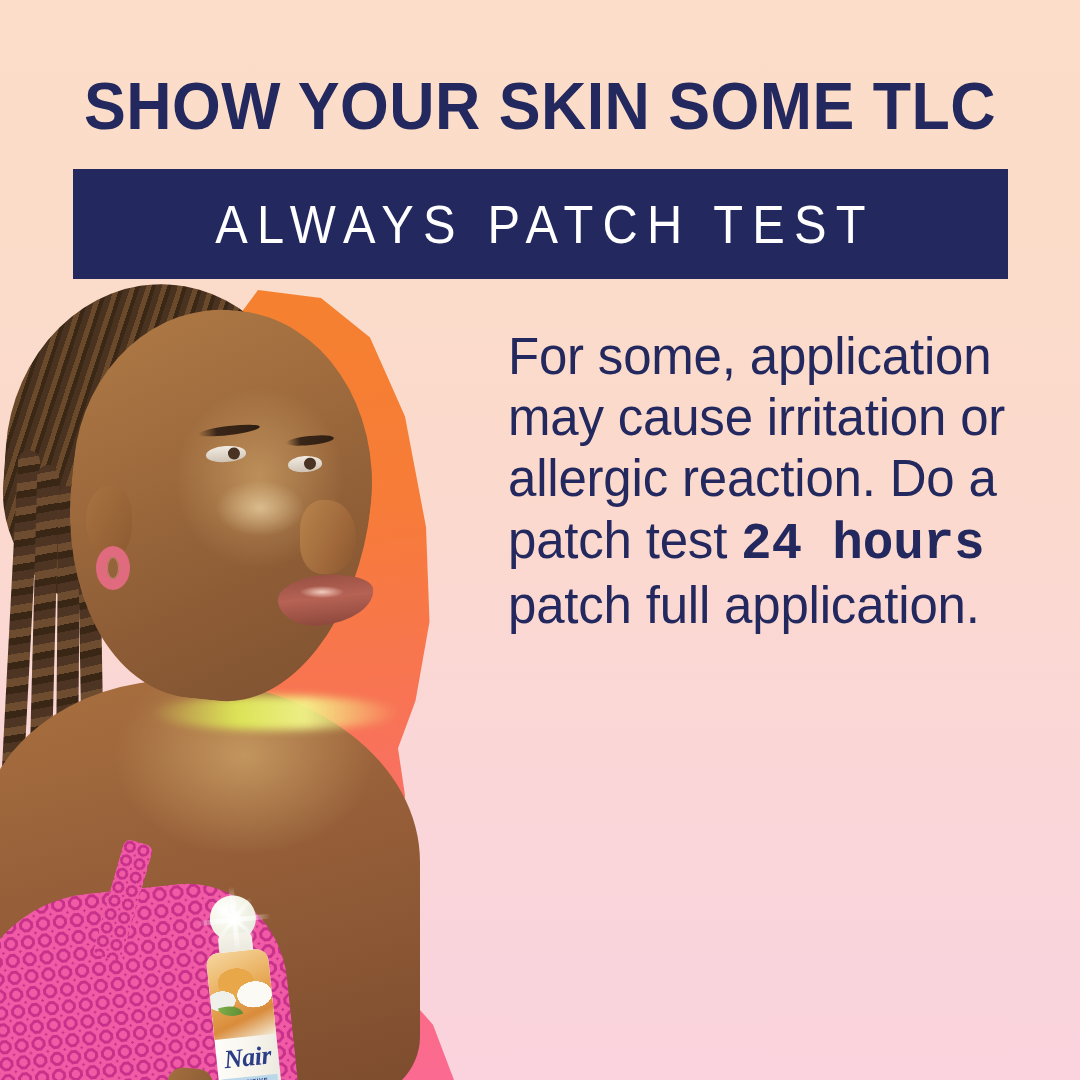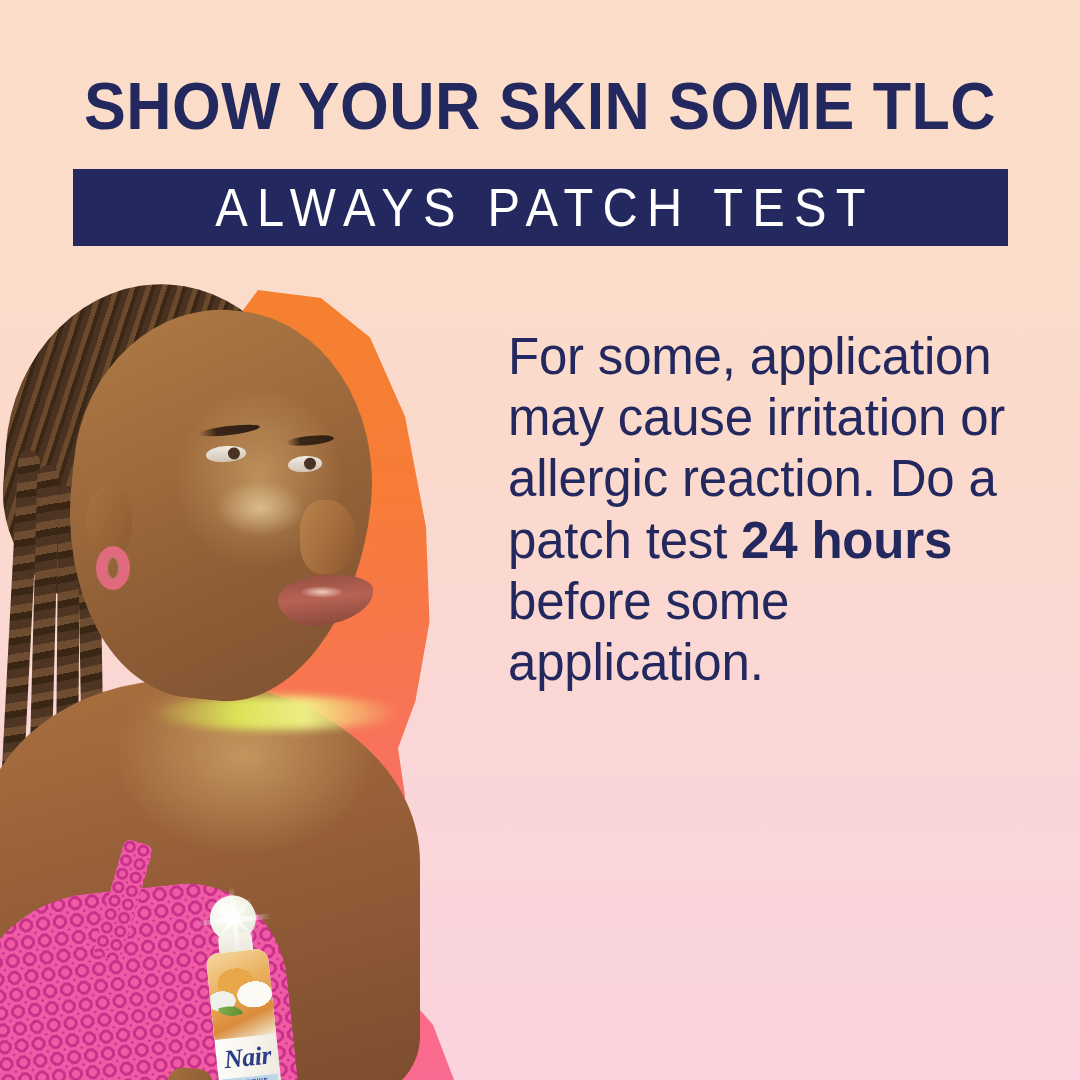--- a/index.html
+++ b/index.html
@@ -270,21 +270,21 @@
     font-weight:bold;
     letter-spacing:.5px;
     white-space:nowrap;
     font-stretch:condensed;
     transform:scaleX(.95);
   }
 
   .banner{
     position:absolute;
     left:73px; top:169px;
-    width:935px; height:77px;
+    width:935px; height:110px;
     background:#23295E;
     display:flex;
     align-items:center;
     justify-content:center;
   }
   .banner-text{
     color:#FFFFFF;
     font-size:53px;
     font-weight:normal;
     letter-spacing:10px;
@@ -295,21 +295,21 @@
   .body-copy{
     position:absolute;
     left:508px; top:326px;
     width:512px;
     color:#23295E;
     font-size:51px;
     line-height:1.20;
     font-weight:normal;
     letter-spacing:-.2px;
   }
-  .body-copy b{ font-weight:bold; }
+  .body-copy b{ font-weight:bold;font-family:Liberation Mono, monospace; }
 </style>
 </head>
 <body>
 
 <div class="poster">
 
   <div class="photo">
 
     <div class="silhouette"></div>
 
@@ -360,16 +360,16 @@
 
   </div>
 
   <div class="headline">SHOW YOUR SKIN SOME TLC</div>
 
   <div class="banner">
     <span class="banner-text">ALWAYS  PATCH  TEST</span>
   </div>
 
   <div class="body-copy">
-    <span>For some, application may cause irritation or allergic reaction. Do a patch test </span><b>24 hours</b><span> before some application.</span>
+    <span>For some, application may cause irritation or allergic reaction. Do a patch test </span><b>24 hours</b><span> patch full application.</span>
   </div>
 
 </div>
 
 </body></html>

